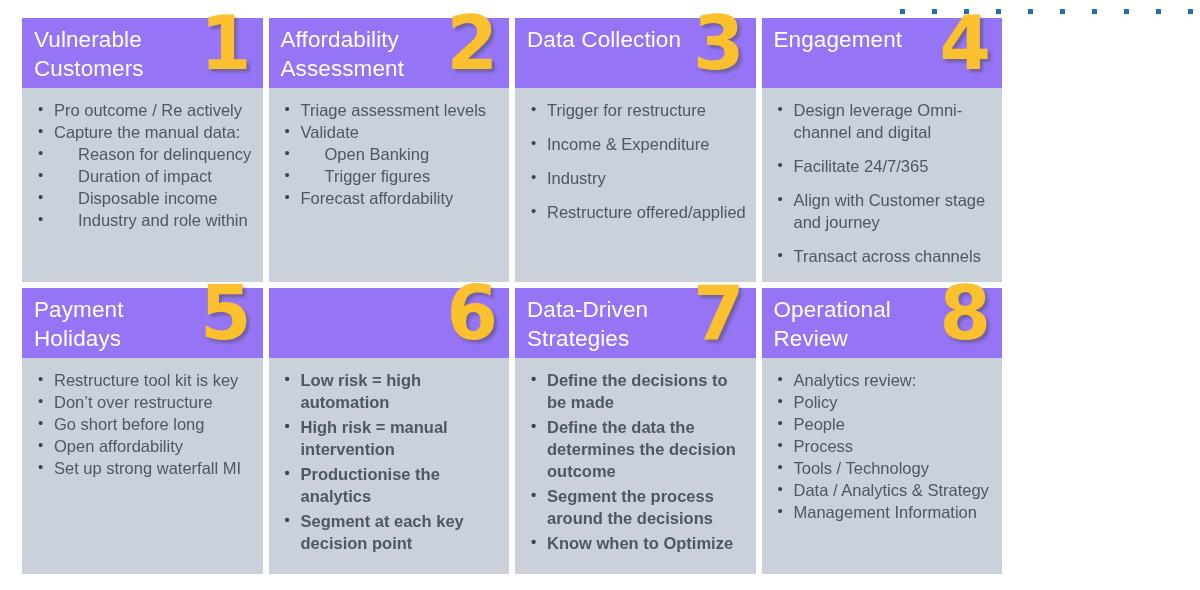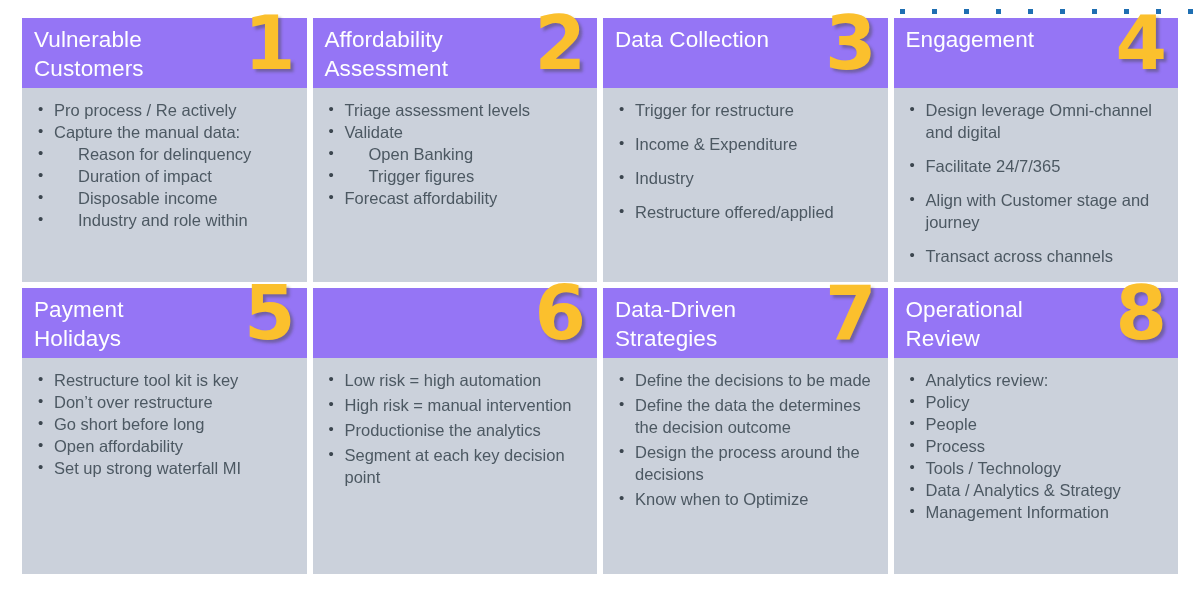--- a/index.html
+++ b/index.html
@@ -39,21 +39,21 @@
     height: 5px;
     background: #1F6FB2;
     flex: 0 0 auto;
   }
 
   
   #grid {
     position: absolute;
     left: 22px;
     top: 18px;
-    width: 1156px;
+    width: 980px;
     height: 556px;
     display: grid;
     grid-template-columns: repeat(4, 1fr);
     grid-template-rows: 264px 286px;
     column-gap: 6px;
     row-gap: 6px;
   }
 
   .card {
     position: relative;
@@ -127,21 +127,21 @@
   ul.bullets li.indent {
     padding-left: 46px;
   }
   ul.bullets li.indent::before {
     left: 6px;
   }
 
   
   .body-loose ul.bullets li { margin-bottom: 12px; }
   .body-loose ul.bullets li:last-child { margin-bottom: 0; }
-  .body-semi ul.bullets li { margin-bottom: 3px; }
+  .body-semi ul.bullets li { margin-bottom: 3px; font-weight: bold; }
   .body-semi ul.bullets li:last-child { margin-bottom: 0; }
 </style>
 </head>
 <body>
 
 <div id="canvas">
 
   <div id="dot-row">
       <span class="dot" style="background: rgb(31, 111, 178);"></span>
       <span class="dot" style="background: rgb(31, 111, 178);"></span>
@@ -157,21 +157,21 @@
 
   <div id="grid">
       <div class="card">
         <div class="card-header">
           <div class="card-title">Vulnerable
 Customers</div>
           <div class="card-number">1</div>
         </div>
         <div class="card-body">
           <ul class="bullets">
-            <li>Pro process / Re actively</li>
+            <li>Pro outcome / Re actively</li>
             <li>Capture the manual data:</li>
             <li class="indent">Reason for delinquency</li>
             <li class="indent">Duration of impact</li>
             <li class="indent">Disposable income</li>
             <li class="indent">Industry and role within</li>
           </ul>
         </div>
       </div>
       <div class="card">
         <div class="card-header">
@@ -249,21 +249,21 @@
       <div class="card">
         <div class="card-header">
           <div class="card-title">Data-Driven
 Strategies</div>
           <div class="card-number">7</div>
         </div>
         <div class="card-body body-semi">
           <ul class="bullets">
             <li>Define the decisions to be made</li>
             <li>Define the data the determines the decision outcome</li>
-            <li>Design the process around the decisions</li>
+            <li>Segment the process around the decisions</li>
             <li>Know when to Optimize</li>
           </ul>
         </div>
       </div>
       <div class="card">
         <div class="card-header">
           <div class="card-title">Operational
 Review</div>
           <div class="card-number">8</div>
         </div>

